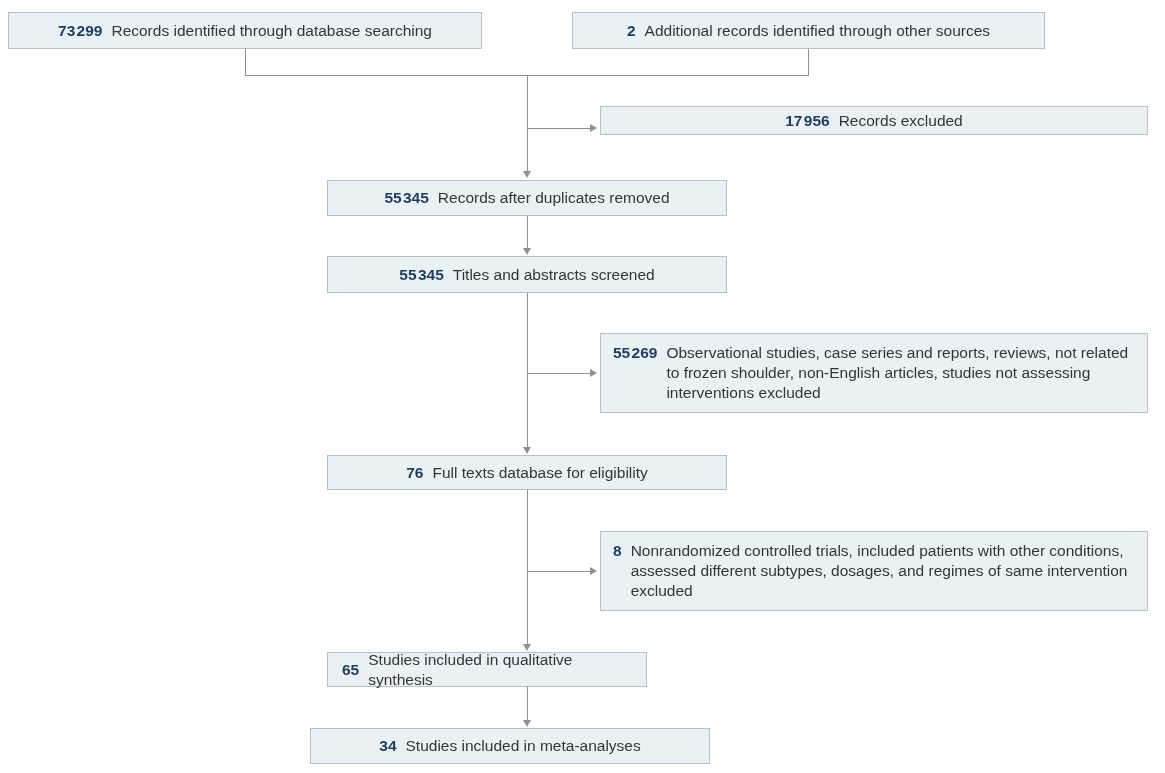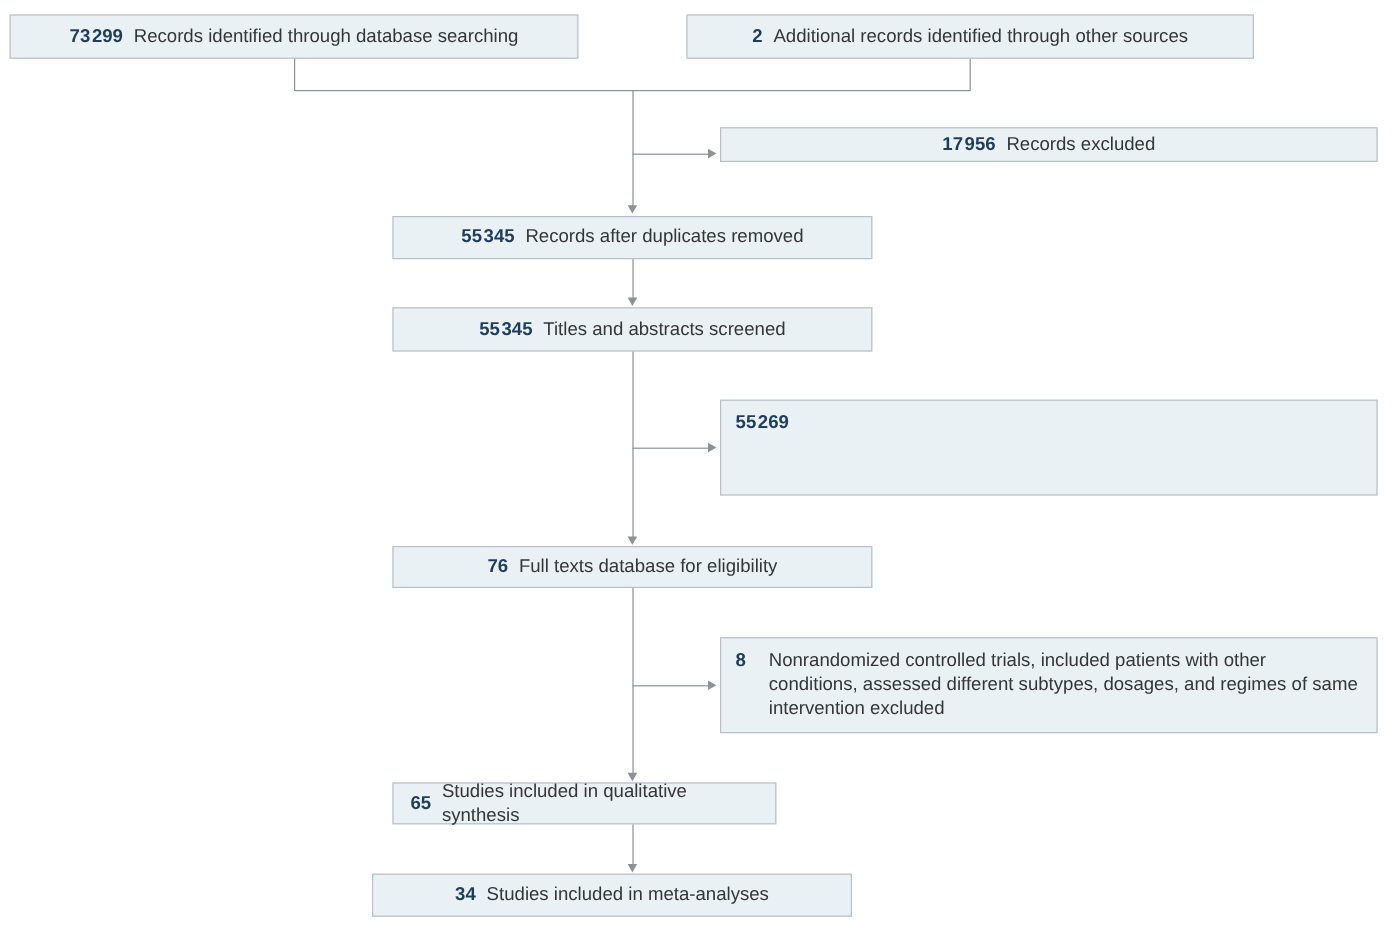--- a/index.html
+++ b/index.html
@@ -24,21 +24,21 @@
     position:absolute;
     background:var(--box-fill);
     border:1px solid var(--box-border);
     display:flex;
     align-items:center;
     font-size:15.5px;
     line-height:20px;
     padding:6px 14px;
   }
   .box.center{justify-content:center;}
-  .box.left{align-items:flex-start;padding:9px 14px 9px 12px;gap:10px;}
+  .box.left{align-items:flex-start;padding:9px 14px 9px 12px;}
   .num{
     font-weight:bold;
     color:var(--num-color);
     white-space:nowrap;
     word-spacing:-3px;
     margin-right:9px;
   }
   .label{color:var(--text-color);}
   
   .box-a{left:8px;   top:12px;  width:474px; height:37px;}
@@ -105,20 +105,21 @@
     <span class="num">55 345</span>
     <span class="label">Titles and abstracts screened</span>
   </div>
 
   <div class="line" style="left:527px;top:293px;width:1px;height:155px;"></div>
   <div class="tri-down" style="left:523px;top:447px;"></div>
   <div class="line" style="left:527px;top:373px;width:63px;height:1px;"></div>
   <div class="tri-right" style="left:590px;top:369px;"></div>
   <div class="box left box-e">
     <span class="num">55 269</span>
+    <span class="label">Observational studies, case series and reports, reviews, not related to frozen shoulder, non-English articles, studies not assessing interventions excluded</span>
   </div>
 
   <div class="box center box-f">
     <span class="num">76</span>
     <span class="label">Full texts database for eligibility</span>
   </div>
 
   <div class="line" style="left:527px;top:490px;width:1px;height:155px;"></div>
   <div class="tri-down" style="left:523px;top:644px;"></div>
   <div class="line" style="left:527px;top:571px;width:63px;height:1px;"></div>

